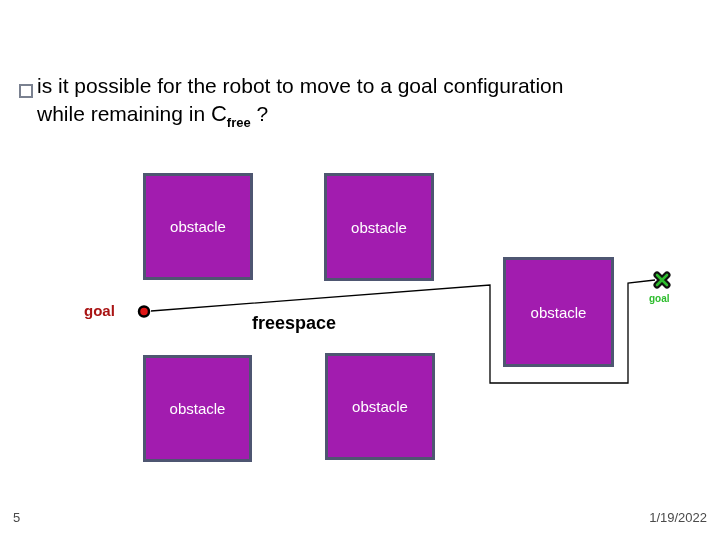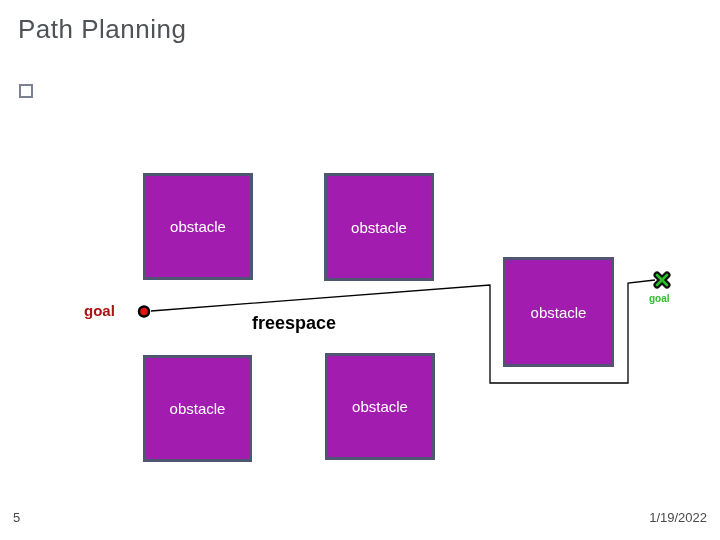--- a/index.html
+++ b/index.html
@@ -49,23 +49,26 @@
   }
   .footer-date{
     position:absolute;right:13px;top:510px;font-size:13px;color:#4a4a4a;margin-left:8px;
   }
 </style>
 </head>
 <body>
 
 <div class="slide">
 
-  <div class="title">Path Planning</div>
 
   <div class="bullet-square"></div>
+  <div class="question">
+    <span>is it possible for the robot to move to a goal configuration</span><br>
+    <span>while remaining in </span><span class="c-symbol">C</span><span class="c-sub">free</span><span> ?</span>
+  </div>
 
   <div class="obstacle" id="obsA">
     <span>obstacle</span>
   </div>
   <div class="obstacle" id="obsB">
     <span>obstacle</span>
   </div>
   <div class="obstacle" id="obsC">
     <span>obstacle</span>
   </div>

